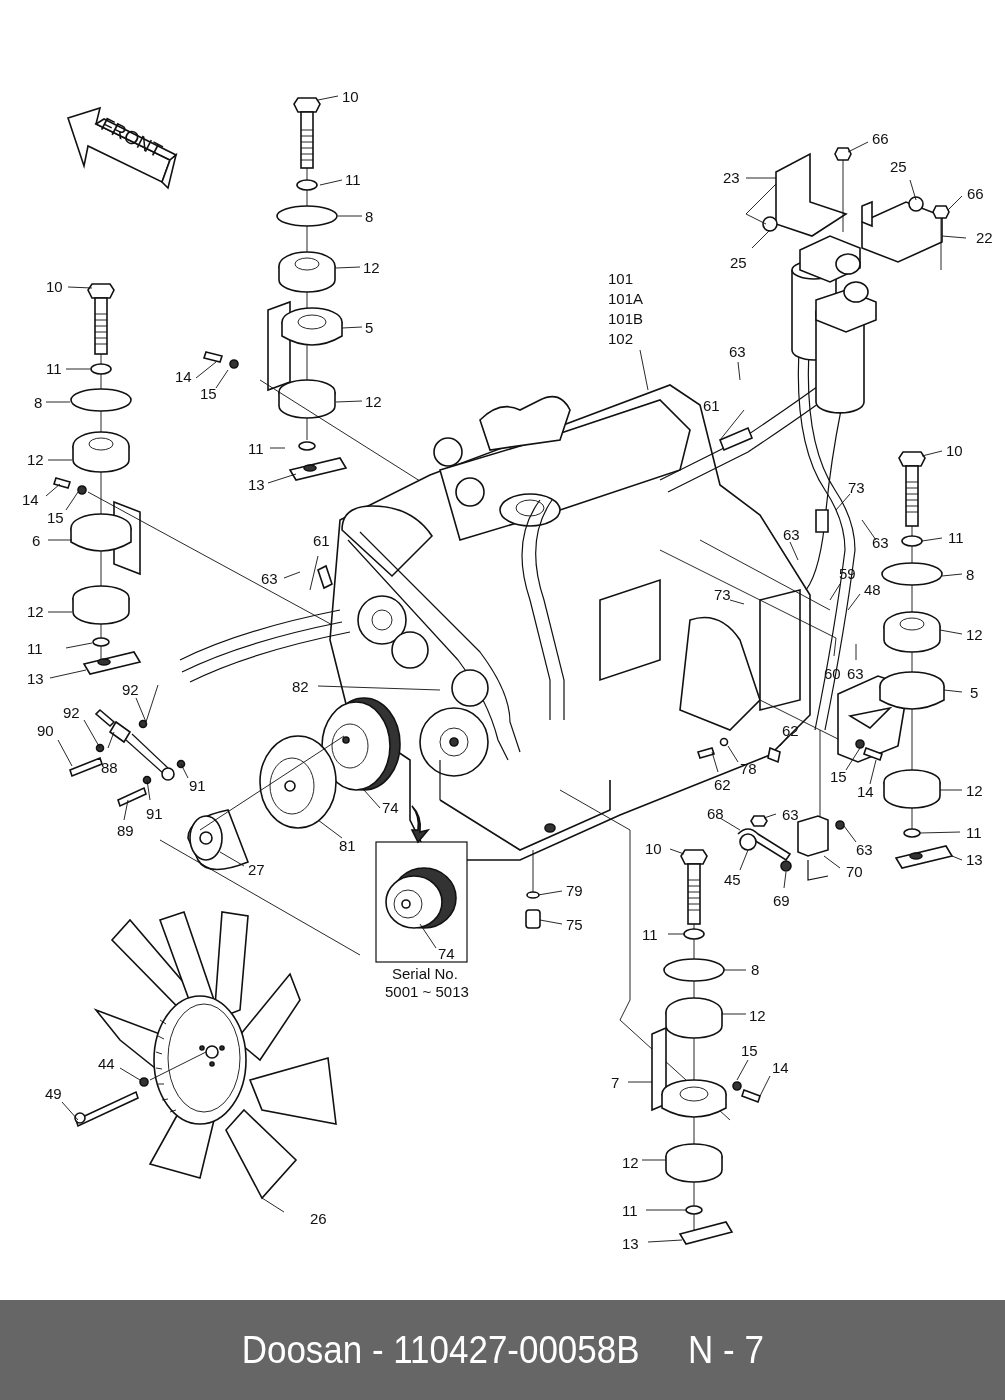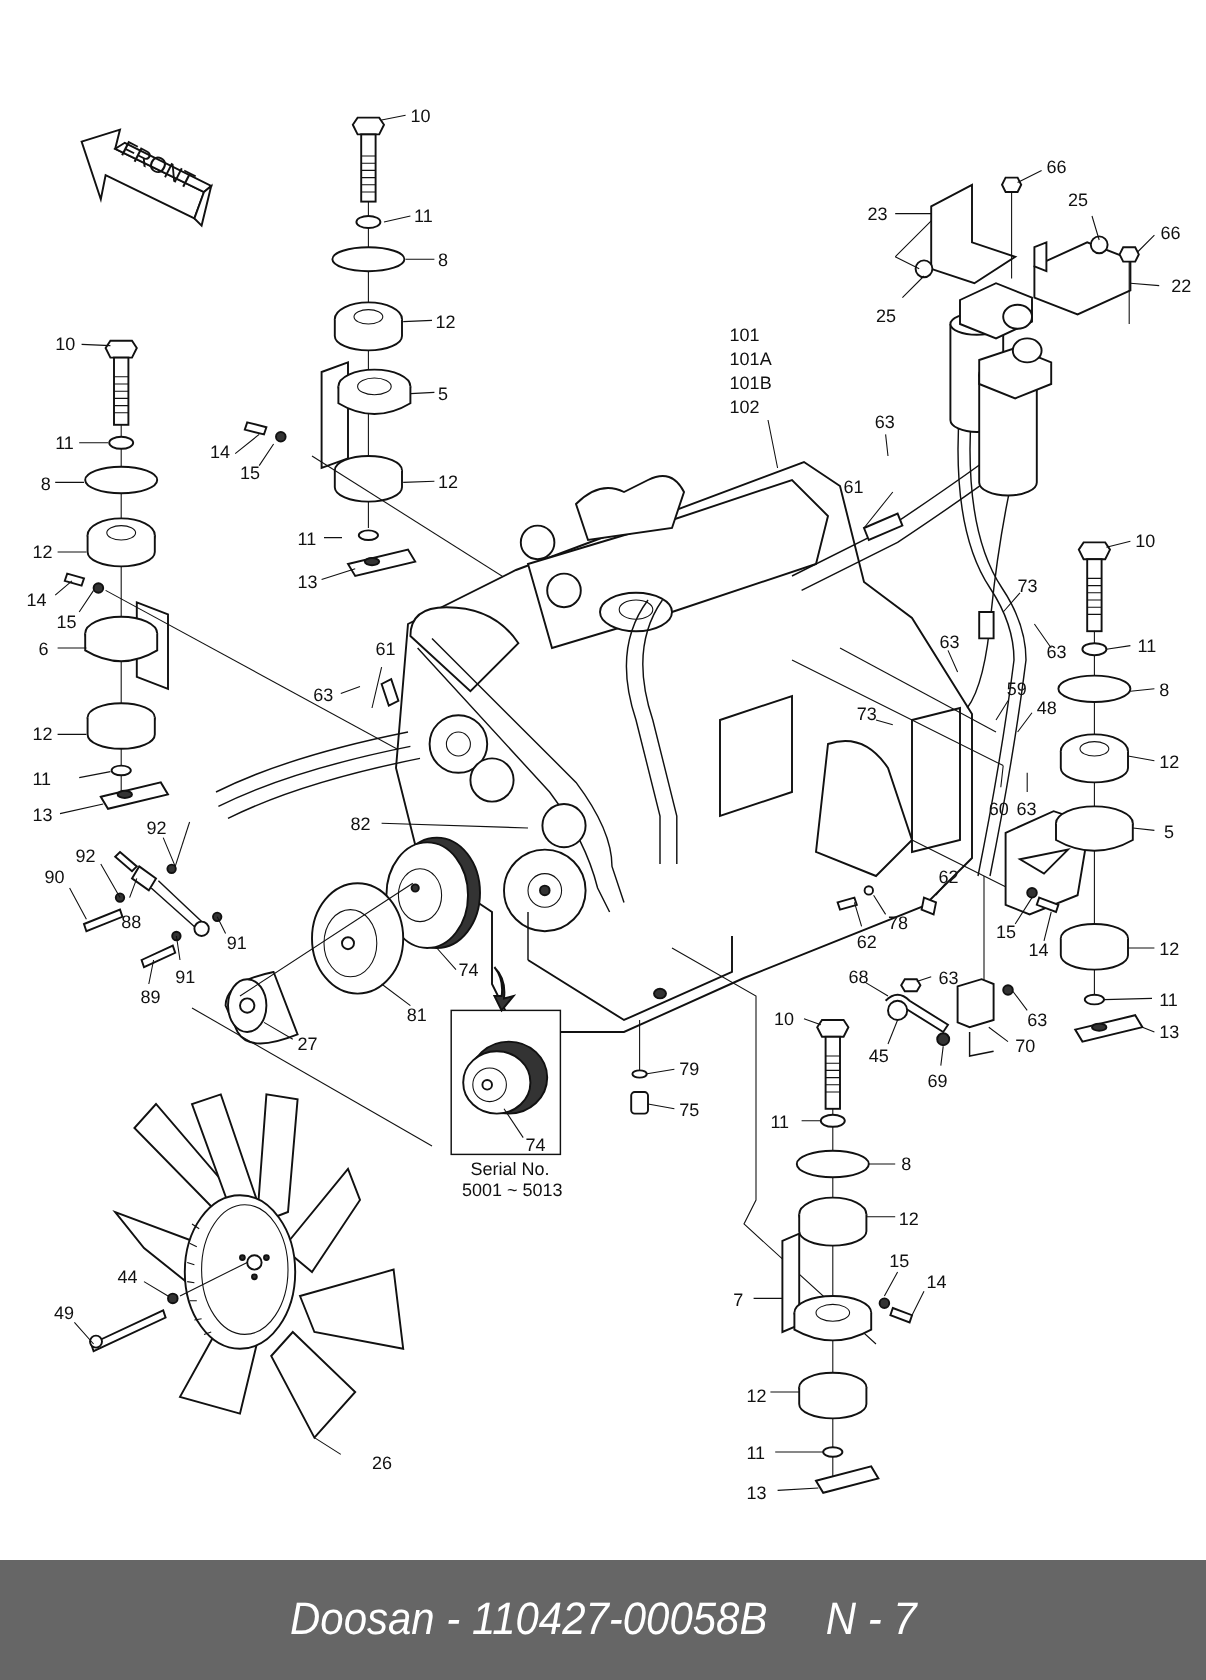--- a/index.html
+++ b/index.html
@@ -3,21 +3,21 @@
 <meta charset="utf-8">
 <style>
   html, body { margin:0; padding:0; background:#ffffff; }
   body { width:1005px; height:1400px; position:relative; overflow:hidden; font-family:"Liberation Sans", sans-serif; }
   #diagram { position:absolute; left:0; top:0; width:1005px; height:1300px; }
   #diagram text { font-family:"Liberation Sans", sans-serif; font-size:15px; fill:#111; }
   .ln { stroke:#111; stroke-width:1.2; fill:none; }
   .pt { stroke:#111; stroke-width:1.6; fill:#fff; }
   .ptd { stroke:#111; stroke-width:1.6; fill:#333; }
   .thin { stroke:#111; stroke-width:0.9; fill:none; }
-  #footer { position:absolute; left:0; top:1300px; width:1005px; height:100px; background:#666666; display:flex; align-items:center; justify-content:center;font-style:italic; }
+  #footer { position:absolute; left:0; top:1300px; width:1005px; height:100px; background:#666666; display:flex; align-items:center; justify-content:center; }
   #footer .ftxt { color:#ffffff; font-family:"Liberation Sans", sans-serif; font-size:38px; letter-spacing:0px; white-space:pre; transform:scaleX(0.92); }
   .inset-caption { font-size:14px; }
 </style>
 </head>
 <body>
 
 <svg id="diagram" viewBox="0 0 1005 1300" xmlns="http://www.w3.org/2000/svg">
 
   <g>
     <polygon class="pt" points="68,118 100,108 96,124 170,160 162,182 88,146 84,166"></polygon>

